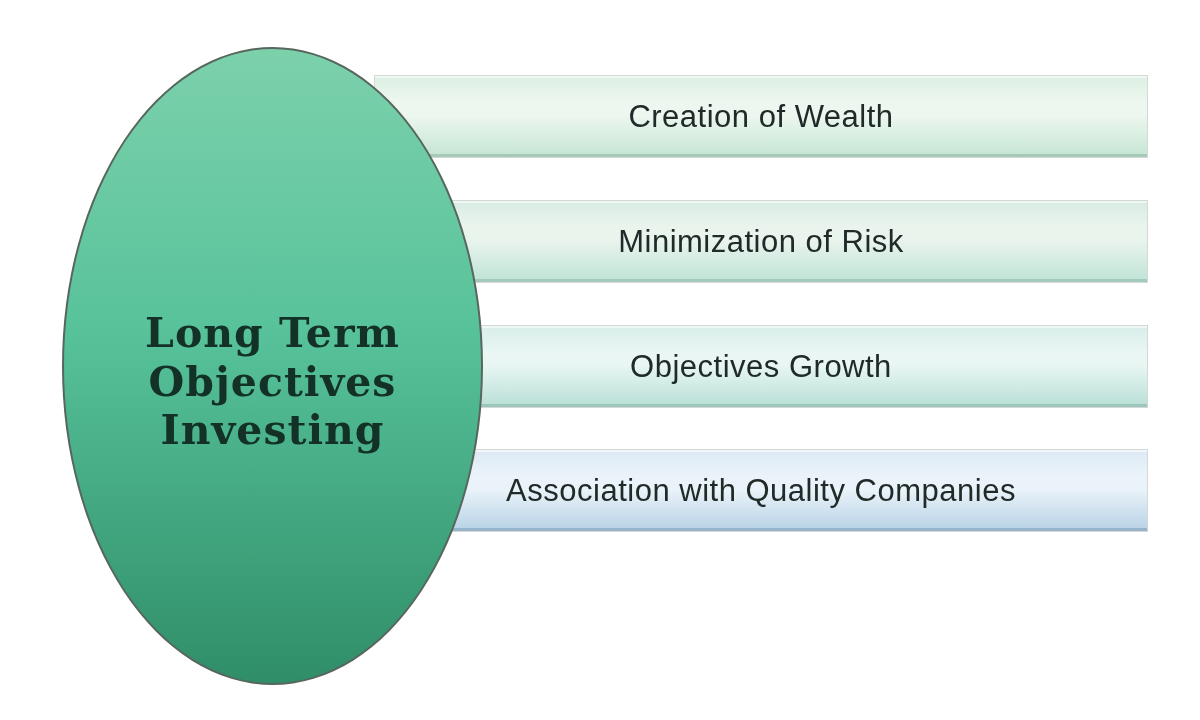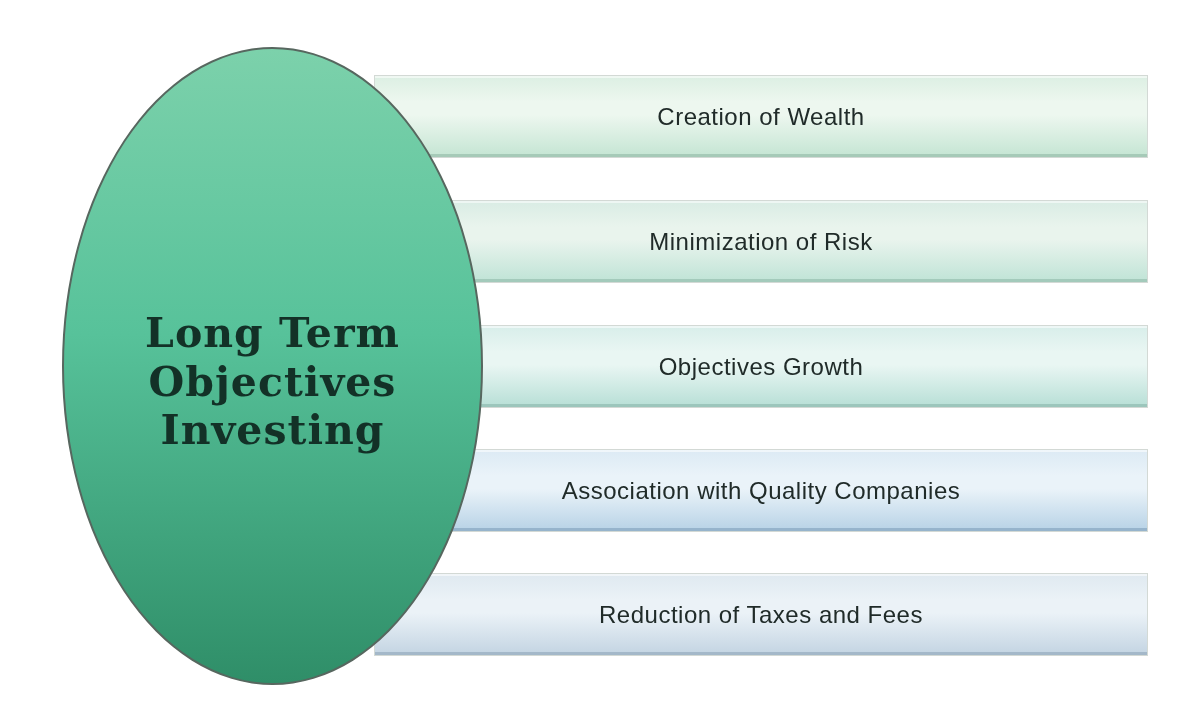--- a/index.html
+++ b/index.html
@@ -30,21 +30,21 @@
         var(--mid) 48%,
         var(--bot) 100%);
     box-shadow: inset 0 2px 0 rgba(255,255,255,0.55),
                 inset 0 -3px 0 var(--edge);
     display: flex;
     align-items: center;
     justify-content: center;
     z-index: 1;
   }
   .bar-label {
-    font-size: 24px;
+    font-size: 31px;
     letter-spacing: 0.5px;
     color: #202b29;
     white-space: nowrap;
   }
 
   
   .hub-ellipse {
     position: absolute;
     left: 62px;
     top: 47px;
@@ -87,23 +87,20 @@
   </div>
 
   <div class="bar" style="top: 325px; --top: #d8eeea; --mid: #e9f6f3; --bot: #b7dfd6; --edge: #9cc6bc;">
     <span class="bar-label" style="color: rgb(32, 43, 41);">Objectives Growth</span>
   </div>
 
   <div class="bar" style="top: 449px; align-items: center; --top: #dceaf4; --mid: #eaf3f9; --bot: #b7d2e6; --edge: #96b4cc;">
     <span class="bar-label" style="color: rgb(32, 43, 41);">Association with Quality Companies</span>
   </div>
 
-  <div class="bar" style="top: 573px; --top: #dfe9f0; --mid: #ebf2f7; --bot: #c3d4e2; --edge: #a4b8c9;">
-    <span class="bar-label" style="color: rgb(32, 43, 41);">Reduction of Taxes and Fees</span>
-  </div>
 
   <div class="hub-ellipse" style="--hub-top: #7cd1ab; --hub-mid: #57c29a; --hub-bot: #2f8e68; border-color: rgb(87, 103, 95);">
     <div class="hub-text" style="color: rgb(19, 49, 39);">
       <div>Long Term</div>
       <div>Objectives</div>
       <div>Investing</div>
     </div>
   </div>
 
 </div>

